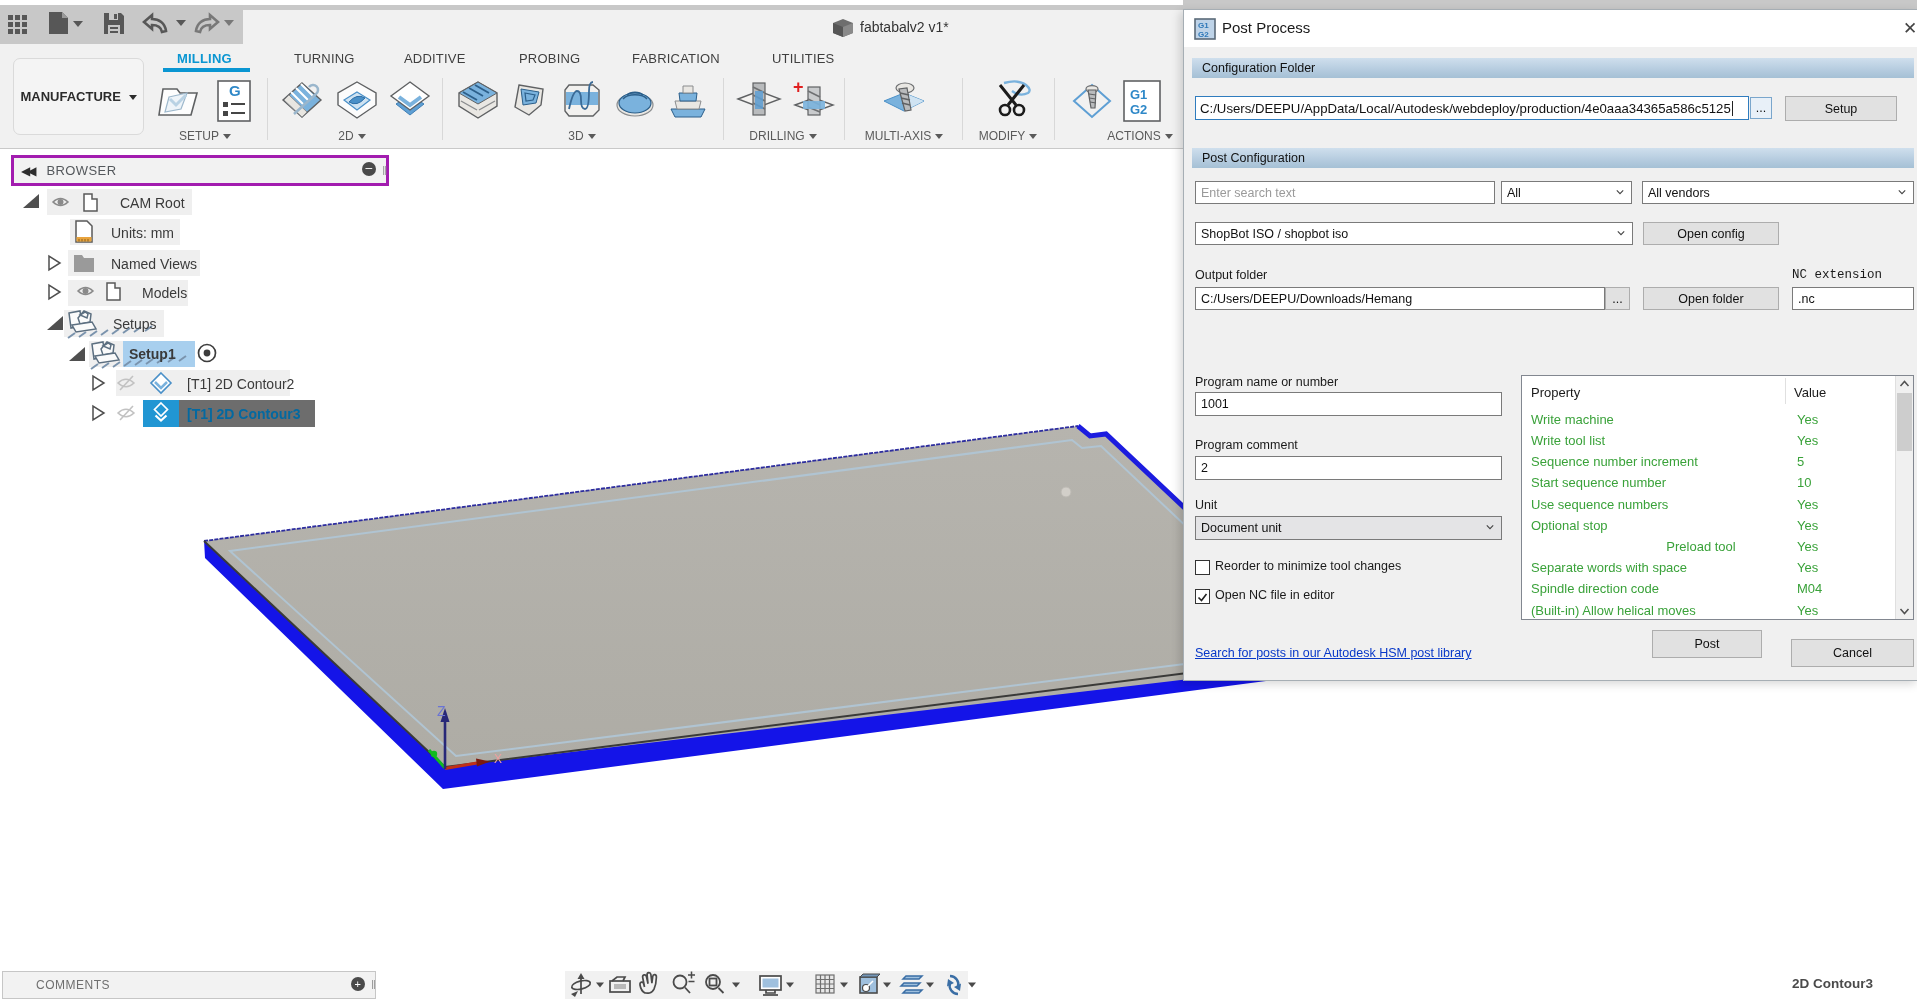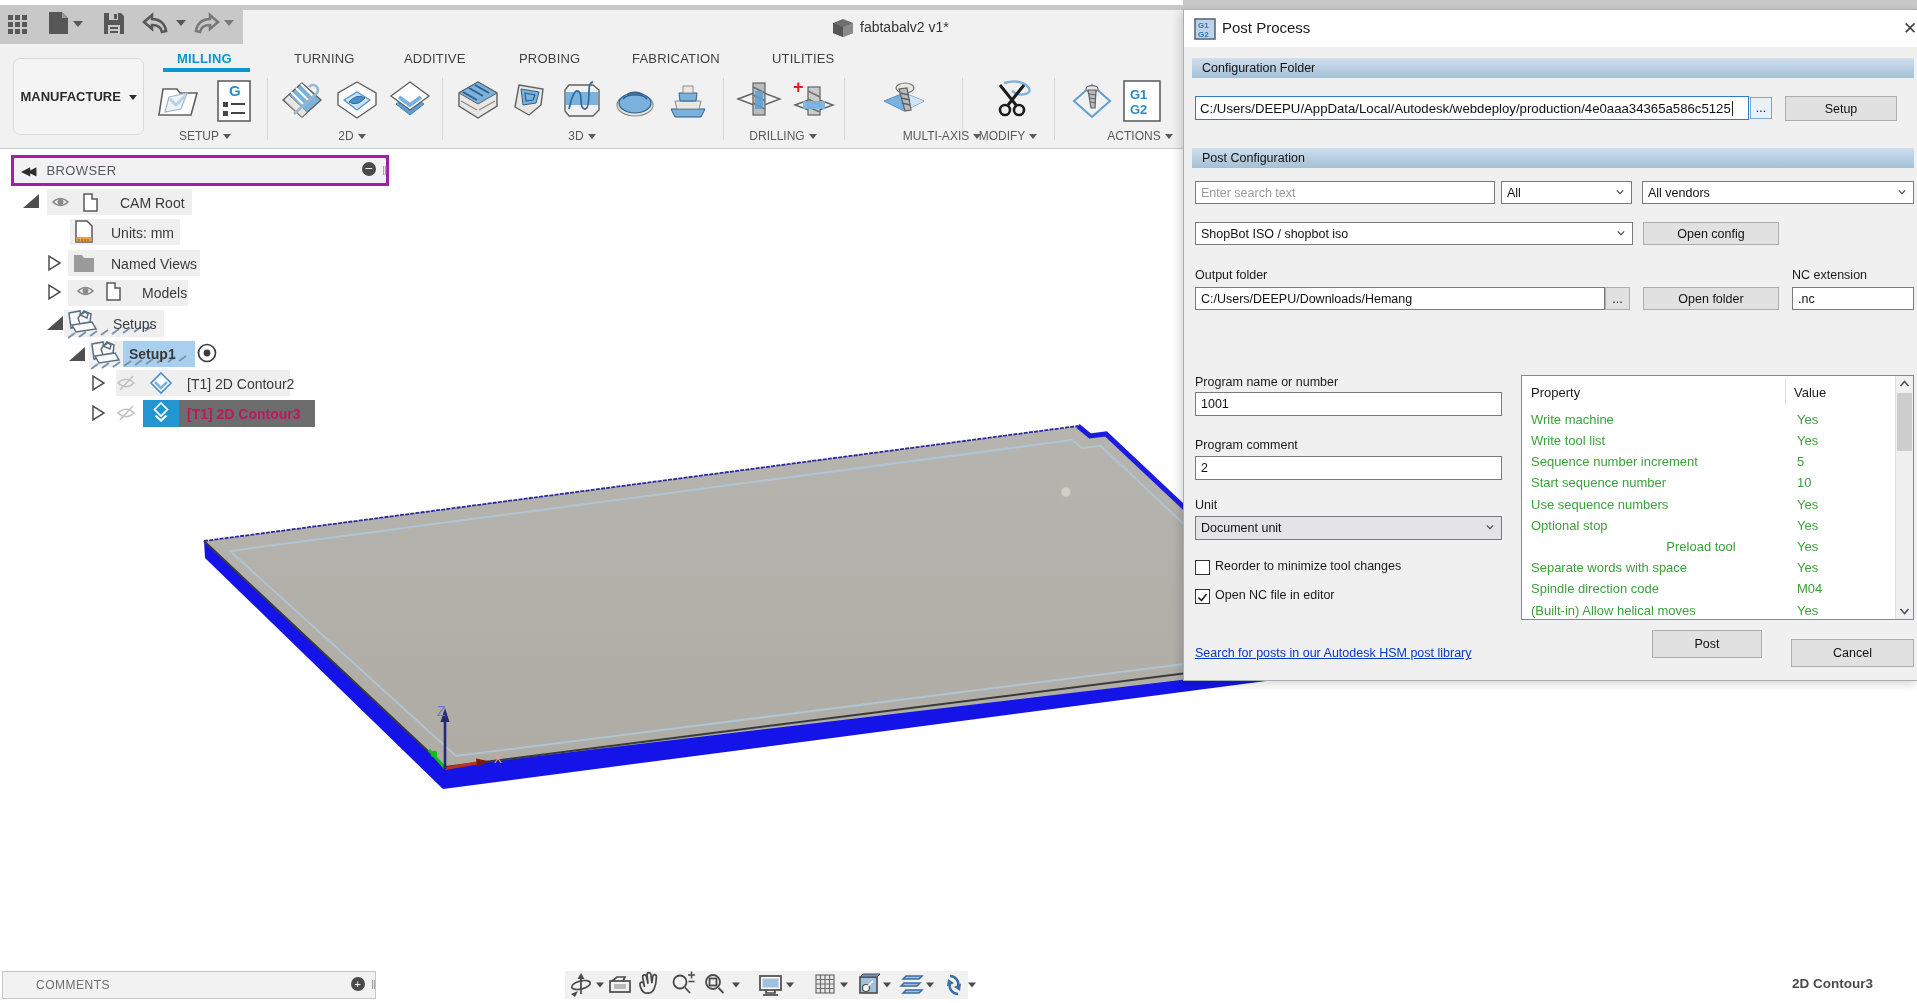--- a/index.html
+++ b/index.html
@@ -121,21 +121,21 @@
   <div class="ribsep" style="left:267px;"></div>
   <div class="ribsep" style="left:442px;"></div>
   <div class="ribsep" style="left:723px;"></div>
   <div class="ribsep" style="left:844px;"></div>
   <div class="ribsep" style="left:962px;"></div>
   <div class="ribsep" style="left:1054px;"></div>
   <div class="griplabel" style="left:160px;width:90px;">SETUP<span class="caret"></span></div>
   <div class="griplabel" style="left:307px;width:90px;">2D<span class="caret"></span></div>
   <div class="griplabel" style="left:537px;width:90px;">3D<span class="caret"></span></div>
   <div class="griplabel" style="left:738px;width:90px;">DRILLING<span class="caret"></span></div>
-  <div class="griplabel" style="left:892px;width:100px;text-align:center;">MULTI-AXIS<span class="caret"></span></div>
+  <div class="griplabel" style="left:854px;width:100px;text-align:center;">MULTI-AXIS<span class="caret"></span></div>
   <div class="griplabel" style="left:963px;width:90px;">MODIFY<span class="caret"></span></div>
   <div class="griplabel" style="left:1095px;width:90px;">ACTIONS<span class="caret"></span></div>
   <svg class="ribicon" style="left:157px;" width="46" height="42" viewBox="0 0 46 42">
     <polygon points="6,10 20,10 23,14 40,14 34,36 2,36" fill="#fdfdfd" stroke="#5f6163" stroke-width="1.6"></polygon>
     <polygon points="12,18 30,14 24,30 8,33" fill="#eef4f9" stroke="#9db8cc" stroke-width="1.2"></polygon>
     <path d="M13 20 l6 6 l10 -10" fill="none" stroke="#b9d2e4" stroke-width="3"></path>
   </svg>
   <svg class="ribicon" style="left:216px;" width="36" height="44" viewBox="0 0 36 44">
     <rect x="2" y="2" width="32" height="40" fill="#fff" stroke="#5f6163" stroke-width="1.6"></rect>
     <text x="13" y="17" font-size="15" font-weight="bold" fill="#2e88c8" font-family="Liberation Sans">G</text>
@@ -318,21 +318,21 @@
     <polygon points="161,253 167.5,259.5 161,266 154.5,259.5" fill="none" stroke="#fff" stroke-width="1.7"></polygon>
     <path d="M155.5 265.5 l5.5 5 l5.5 -5" fill="none" stroke="#fff" stroke-width="2.2"></path>
   </svg>
   <div class="ttext" style="left:120px;top:195px;">CAM Root</div>
   <div class="ttext" style="left:111px;top:225px;">Units: mm</div>
   <div class="ttext" style="left:111px;top:256px;">Named Views</div>
   <div class="ttext" style="left:142px;top:285px;">Models</div>
   <div class="ttext" style="left:113px;top:316px;">Setups</div>
   <div class="ttext" style="left:129px;top:346px;font-weight:bold;">Setup1</div>
   <div class="ttext" style="left:187px;top:376px;">[T1] 2D Contour2</div>
-  <div class="ttext" style="left:187px;top:406px;color:#be185d;font-weight:bold;">[T1] 2D Contour3</div>
+  <div class="ttext" style="left:187px;top:406px;color:#0369a1;font-weight:bold;">[T1] 2D Contour3</div>
 
   <div id="commentshdr" class="abs"><span style="margin-left:33px;">COMMENTS</span>
     <span style="position:absolute;left:348px;top:5px;width:14px;height:14px;background:#4a4a4a;border-radius:50%;color:#fff;text-align:center;line-height:14px;font-size:11px;">+</span>
     <span style="position:absolute;left:368px;color:#999;">‖</span>
   </div>
   <div class="abs" style="left:565px;top:971px;width:403px;height:28px;background:#f1f1f1;"></div>
   <svg class="abs" style="left:560px;top:969px;" width="420" height="32" viewBox="0 0 420 32">
     <g stroke="#4a4a4a" fill="none" stroke-width="1.7">
       <ellipse cx="21" cy="16" rx="9.5" ry="4" transform="rotate(-14 21 16)"></ellipse>
       <path d="M21 25 v-17"></path>
@@ -422,21 +422,21 @@
     <div class="combo" style="left:11px;top:212px;width:438px;height:23px;">ShopBot ISO / shopbot iso
       <svg class="cchev" width="10" height="10" viewBox="0 0 10 10">
           <path d="M1 3 l4 4 l4 -4" fill="none" stroke="#444" stroke-width="1.4"></path>
         </svg>
     </div>
     <div class="dbtn" style="left:459px;top:212px;width:136px;height:23px;">Open config</div>
     <div class="dtext" style="left:11px;top:258px;">Output folder</div>
     <div class="din" style="left:11px;top:277px;width:410px;height:23px;">C:/Users/DEEPU/Downloads/Hemang</div>
     <div class="dbtn" style="left:421px;top:277px;width:25px;height:23px;">...</div>
     <div class="dbtn" style="left:459px;top:277px;width:136px;height:23px;">Open folder</div>
-    <div class="dtext" style="left:608px;top:258px;">NC extension</div>
+    <div class="dtext" style="left:608px;top:258px;font-family:Liberation Mono, monospace;">NC extension</div>
     <div class="din" style="left:608px;top:277px;width:122px;height:23px;">.nc</div>
     <div class="dtext" style="left:11px;top:365px;">Program name or number</div>
     <div class="din" style="left:11px;top:382px;width:307px;height:24px;">1001</div>
     <div class="dtext" style="left:11px;top:428px;">Program comment</div>
     <div class="din" style="left:11px;top:446px;width:307px;height:24px;">2</div>
     <div class="dtext" style="left:11px;top:488px;">Unit</div>
     <div class="combo" style="left:11px;top:506px;width:307px;height:24px;background:#e4e4e6;">Document unit
       <svg class="cchev" width="10" height="10" viewBox="0 0 10 10">
           <path d="M1 3 l4 4 l4 -4" fill="none" stroke="#444" stroke-width="1.4"></path>
         </svg>

